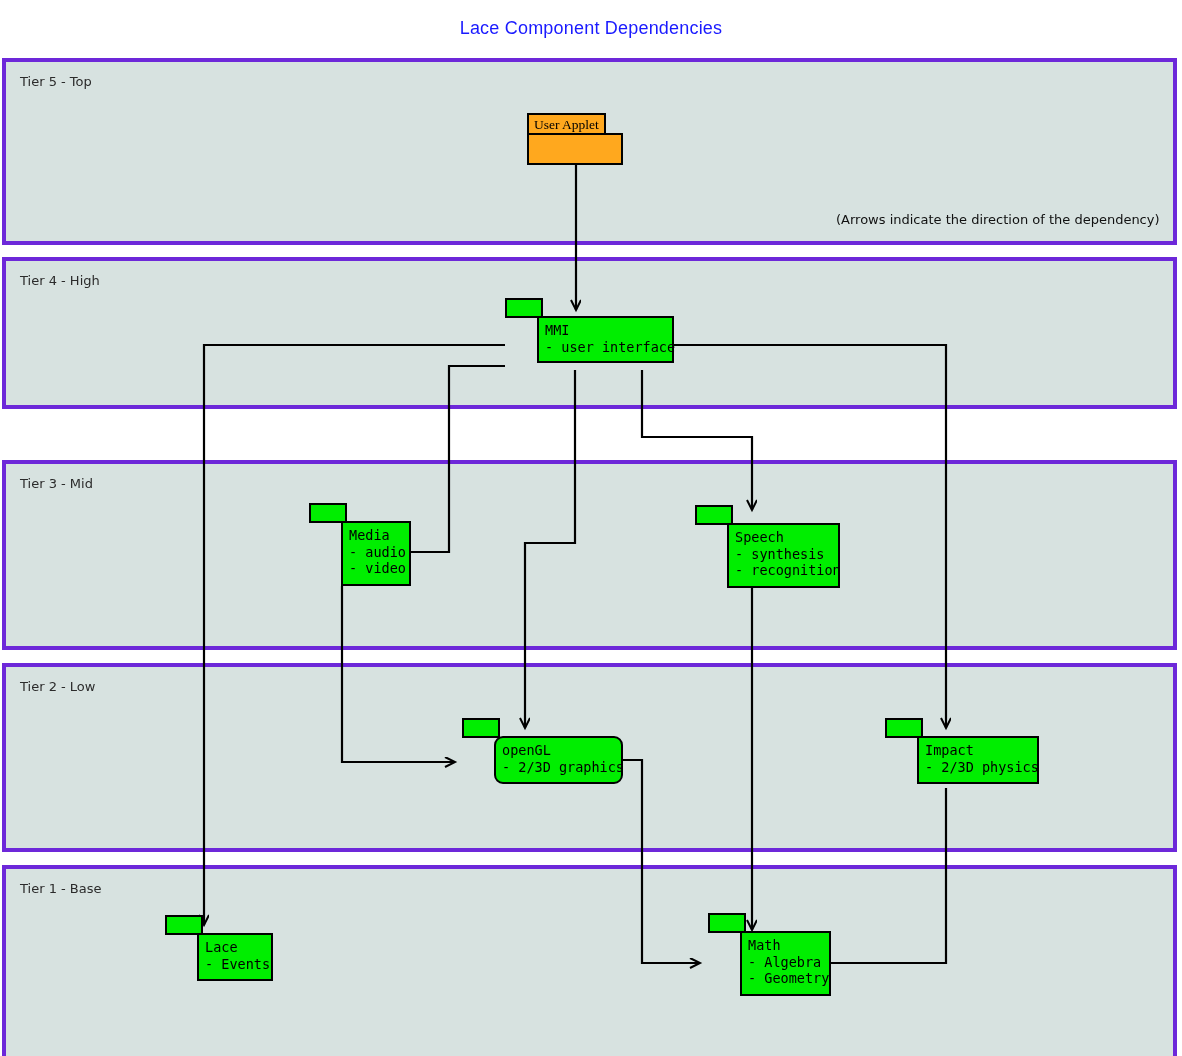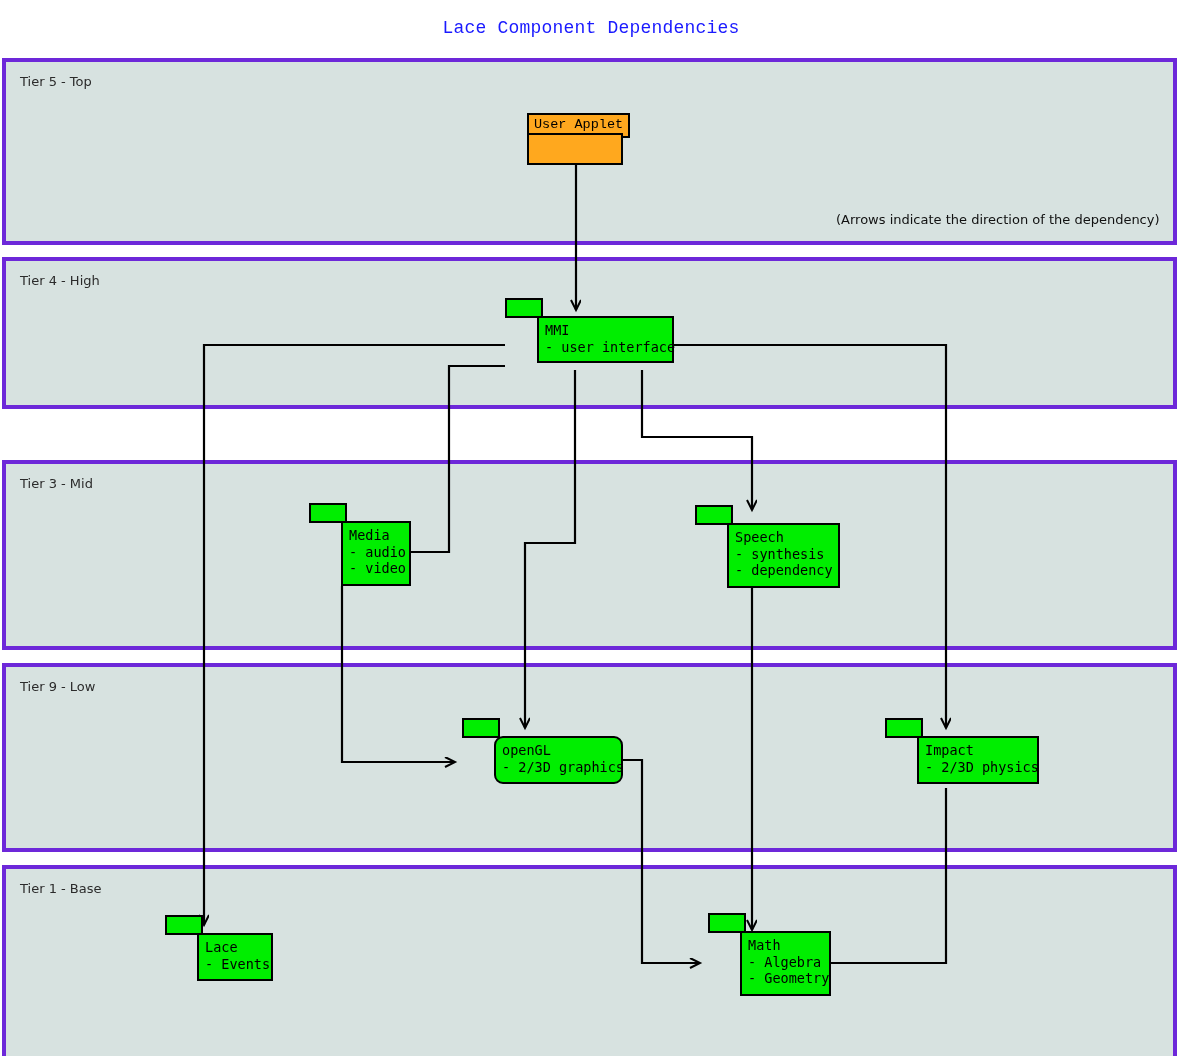--- a/index.html
+++ b/index.html
@@ -16,21 +16,21 @@
     overflow: hidden;
   }
   #title {
     position: absolute;
     left: 0;
     top: 18px;
     width: 1182px;
     text-align: center;
     font-size: 18px;
     color: #1a1aff;
-    font-family: Liberation Mono, monospace;
+    font-family: Liberation Sans, sans-serif;
     letter-spacing: 0.2px;
   }
   .tier {
     position: absolute;
     left: 2px;
     width: 1175px;
     background: #d7e2e0;
     border: 4px solid #6d28d9;
     box-sizing: border-box;
   }
@@ -109,21 +109,21 @@
     position: absolute;
     left: 0;
     top: 20px;
     width: 96px;
     height: 32px;
     background: #ffa81e;
     border: 2px solid #000000;
     box-sizing: border-box;
   }
   #applet-node .line {
-    font-family: Liberation Mono, monospace;
+    font-family: Liberation Serif, serif;
     font-size: 13.5px;
     color: #000000;
     line-height: 16px;
     white-space: pre;
   }
 </style>
 </head>
 <body>
 
 <div id="page">
@@ -133,21 +133,21 @@
   <div class="tier" style="top:58px;height:187px;">
     <div class="tier-label">Tier 5 - Top</div>
   </div>
   <div class="tier" style="top:257px;height:152px;">
     <div class="tier-label">Tier 4 - High</div>
   </div>
   <div class="tier" style="top:460px;height:190px;">
     <div class="tier-label">Tier 3 - Mid</div>
   </div>
   <div class="tier" style="top:663px;height:189px;">
-    <div class="tier-label">Tier 9 - Low</div>
+    <div class="tier-label">Tier 2 - Low</div>
   </div>
   <div class="tier" style="top:865px;height:211px;padding-left:28px;">
     <div class="tier-label">Tier 1 - Base</div>
   </div>
 
   <div id="note">(Arrows indicate the direction of the dependency)</div>
 
   <svg id="wires" viewBox="0 0 1182 1056" width="1182" height="1056">
     <defs>
       <marker id="ar" markerWidth="14" markerHeight="14" refX="11" refY="5" orient="auto" markerUnits="userSpaceOnUse">
@@ -200,21 +200,21 @@
       <div class="line">- audio</div>
       <div class="line">- video</div>
     </div>
   </div>
 
   <div class="pkg" style="left:695px;top:505px;">
     <div class="tab"></div>
     <div class="body" style="width:113px;height:65px;">
       <div class="line">Speech</div>
       <div class="line">- synthesis</div>
-      <div class="line">- dependency</div>
+      <div class="line">- recognition</div>
     </div>
   </div>
 
   <div class="pkg" style="left:462px;top:718px;">
     <div class="tab"></div>
     <div class="body" style="width:129px;height:48px;border-radius:9px;">
       <div class="line">openGL</div>
       <div class="line">- 2/3D graphics</div>
     </div>
   </div>

